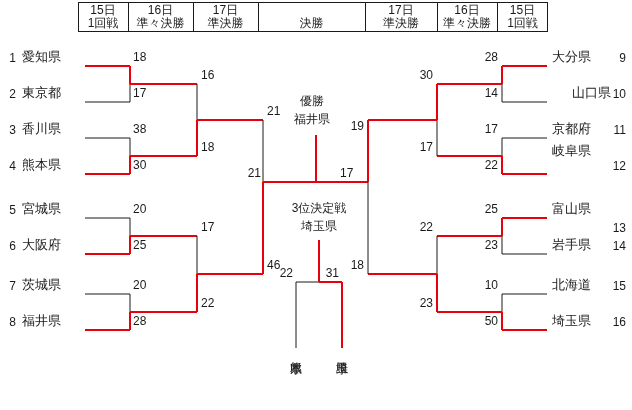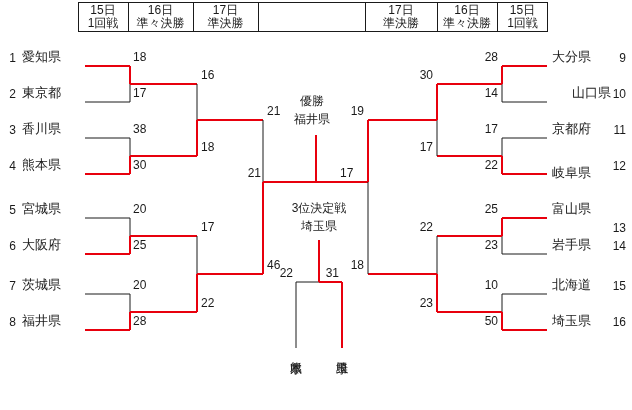--- a/index.html
+++ b/index.html
@@ -119,20 +119,21 @@
       <line class="w" x1="342" y1="282" x2="342" y2="348"></line>
     </g>
   </svg>
 
   <span class="hd" style="left:78px;top:4px;width:50px">15日</span>
   <span class="hd" style="left:78px;top:17px;width:50px">1回戦</span>
   <span class="hd" style="left:128px;top:4px;width:65px">16日</span>
   <span class="hd" style="left:128px;top:17px;width:65px">準々決勝</span>
   <span class="hd" style="left:193px;top:4px;width:65px">17日</span>
   <span class="hd" style="left:193px;top:17px;width:65px">準決勝</span>
+  <span class="hd" style="left:258px;top:17px;width:107px">決勝</span>
   <span class="hd" style="left:365px;top:4px;width:72px">17日</span>
   <span class="hd" style="left:365px;top:17px;width:72px">準決勝</span>
   <span class="hd" style="left:437px;top:4px;width:60px">16日</span>
   <span class="hd" style="left:437px;top:17px;width:60px">準々決勝</span>
   <span class="hd" style="left:497px;top:4px;width:51px">15日</span>
   <span class="hd" style="left:497px;top:17px;width:51px">1回戦</span>
 
   <span class="t num ra" style="left:6px;top:50px;width:10px">1</span>
   <span class="t" style="left:22px;top:49px">愛知県</span>
   <span class="t num ra" style="left:6px;top:86px;width:10px">2</span>
@@ -149,21 +150,21 @@
   <span class="t" style="left:22px;top:277px">茨城県</span>
   <span class="t num ra" style="left:6px;top:314px;width:10px">8</span>
   <span class="t" style="left:22px;top:313px">福井県</span>
 
   <span class="t" style="left:552px;top:49px">大分県</span>
   <span class="t num ra" style="left:604px;top:50px;width:22px">9</span>
   <span class="t" style="left:572px;top:85px">山口県</span>
   <span class="t num ra" style="left:604px;top:86px;width:22px">10</span>
   <span class="t" style="left:552px;top:121px">京都府</span>
   <span class="t num ra" style="left:604px;top:122px;width:22px">11</span>
-  <span class="t" style="left:552px;top:165px">岐阜県</span>
+  <span class="t" style="left:552px;top:143px">岐阜県</span>
   <span class="t num ra" style="left:604px;top:158px;width:22px">12</span>
   <span class="t" style="left:552px;top:201px">富山県</span>
   <span class="t num ra" style="left:604px;top:220px;width:22px">13</span>
   <span class="t" style="left:552px;top:237px">岩手県</span>
   <span class="t num ra" style="left:604px;top:238px;width:22px">14</span>
   <span class="t" style="left:552px;top:277px">北海道</span>
   <span class="t num ra" style="left:604px;top:278px;width:22px">15</span>
   <span class="t" style="left:552px;top:313px">埼玉県</span>
   <span class="t num ra" style="left:604px;top:314px;width:22px">16</span>
 
@@ -189,21 +190,21 @@
   <span class="s" style="left:201px;top:140px">18</span>
   <span class="s" style="left:201px;top:220px">17</span>
   <span class="s" style="left:201px;top:296px">22</span>
   <span class="s ra" style="left:409px;top:68px;width:24px">30</span>
   <span class="s ra" style="left:409px;top:140px;width:24px">17</span>
   <span class="s ra" style="left:409px;top:220px;width:24px">22</span>
   <span class="s ra" style="left:409px;top:296px;width:24px">23</span>
 
   <span class="s" style="left:267px;top:104px">21</span>
   <span class="s" style="left:267px;top:258px">46</span>
-  <span class="s ra" style="left:340px;top:104px;width:24px">19</span>
+  <span class="s ra" style="left:340px;top:119px;width:24px">19</span>
   <span class="s ra" style="left:340px;top:258px;width:24px">18</span>
 
   <span class="s ra" style="left:237px;top:166px;width:24px">21</span>
   <span class="s" style="left:340px;top:166px">17</span>
 
   <span class="s ctr" style="left:282px;top:94px;width:60px">優勝</span>
   <span class="s ctr" style="left:282px;top:112px;width:60px">福井県</span>
 
   <span class="s ctr" style="left:275px;top:201px;width:88px">3位決定戦</span>
   <span class="s ctr" style="left:275px;top:219px;width:88px">埼玉県</span>

